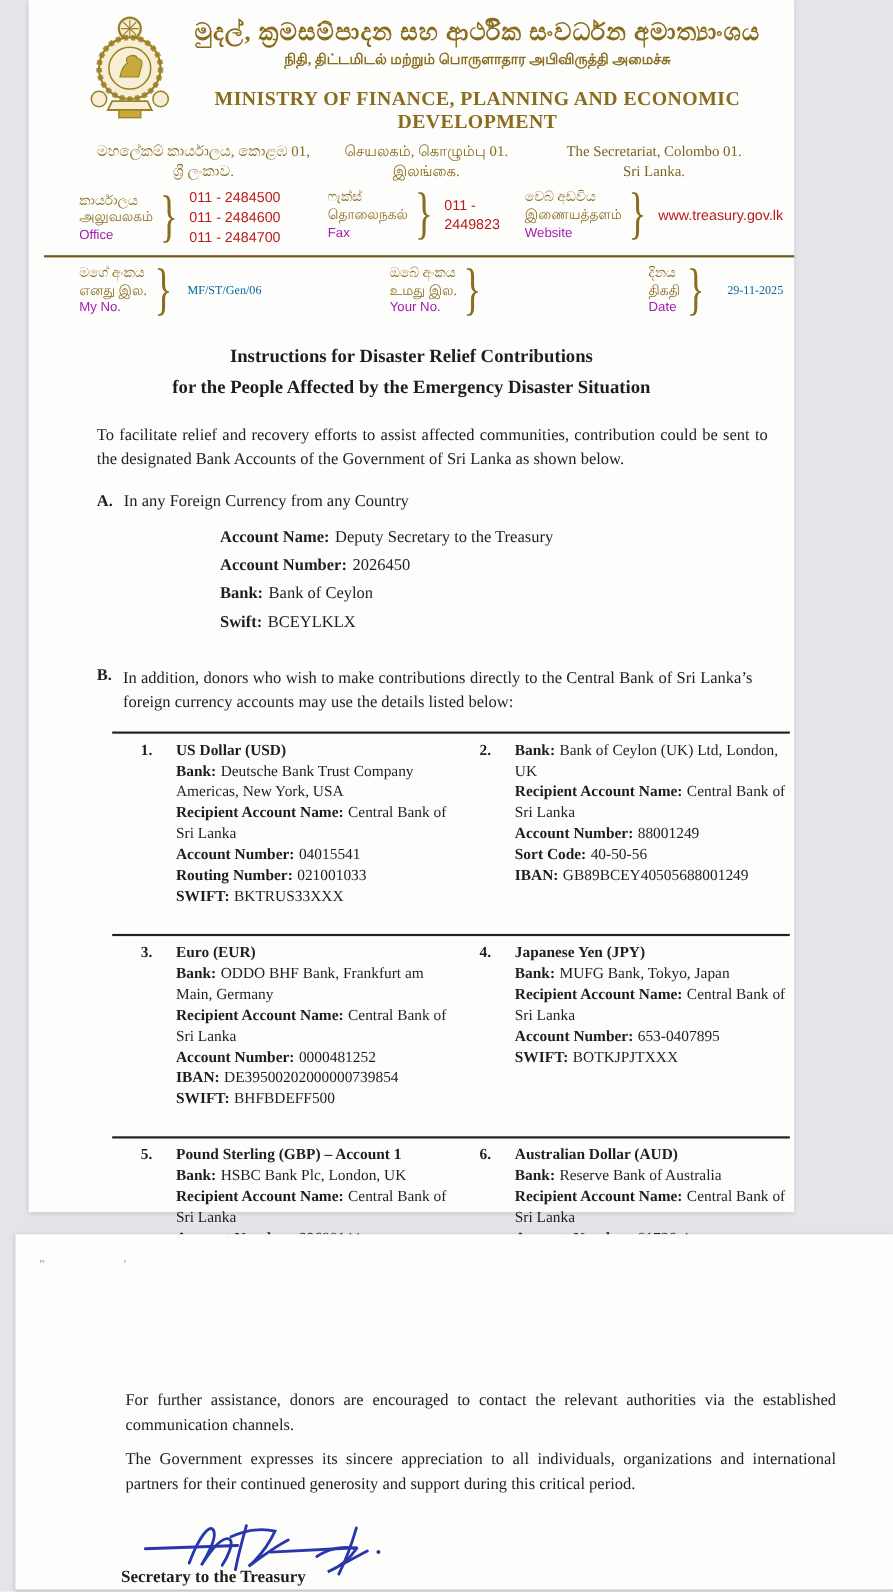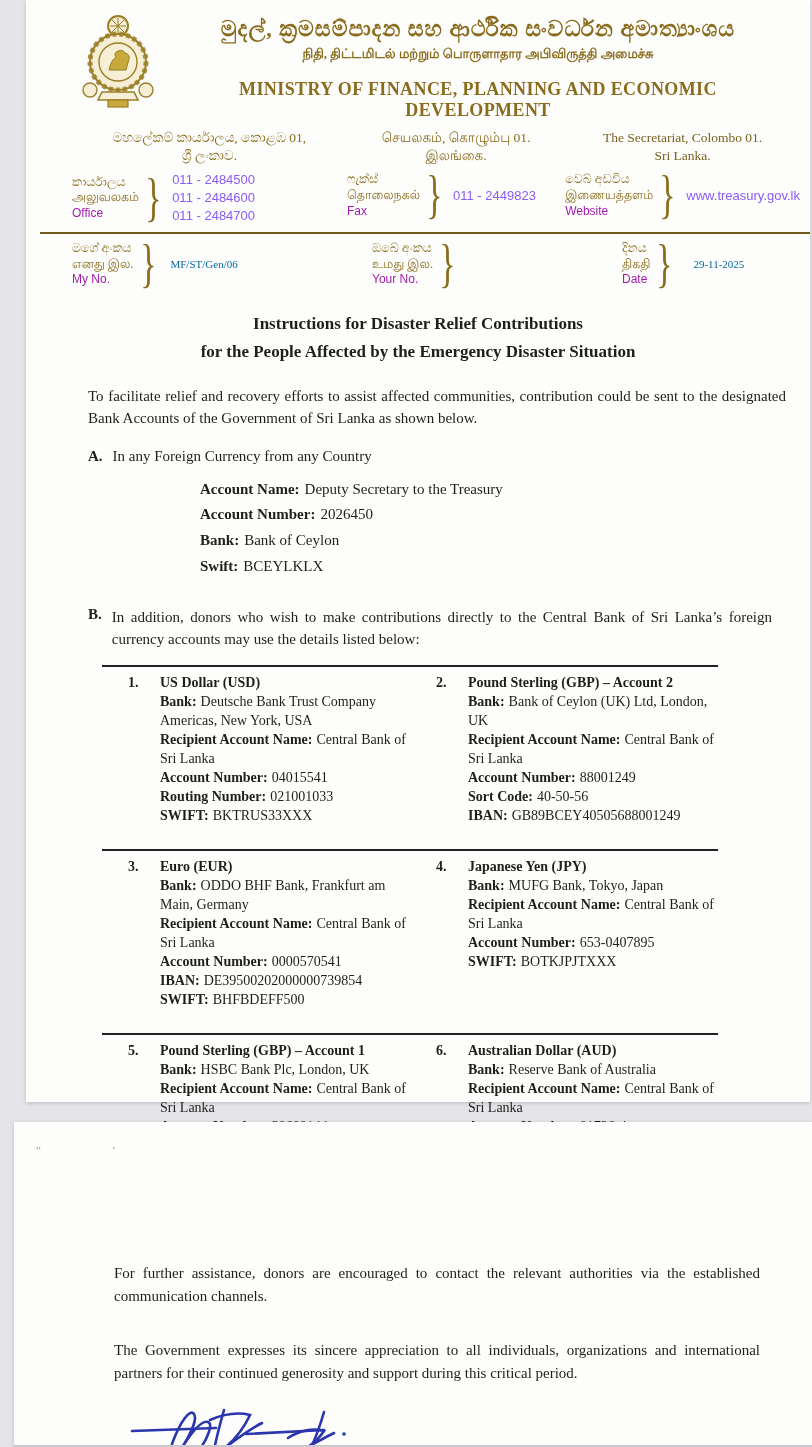--- a/index.html
+++ b/index.html
@@ -9,21 +9,21 @@
     font-family:"Liberation Serif", serif;
     color:#1e1e1c;
     position:relative;
     overflow:hidden;
   }
   .page {
     position:absolute;
     background:#fdfdfc;
     box-shadow:0 1px 4px rgba(0,0,0,.18);
   }
-  #page1 { left:26px; top:0; width:784px; height:1102px; }
+  #page1 { left:26px; top:0; width:696px; height:1102px; }
   #page2 { left:14px; top:1122px; width:798px; height:325px; }
 
   
   .letterhead { display:flex; padding:10px 18px 0 46px; }
   .emblem { width:92px; height:102px; flex:0 0 92px; }
   .head-titles { flex:1; text-align:center; padding-top:6px; }
   .ht-si { font-size:22px; font-weight:bold; color:#8a6c1d; letter-spacing:1px; }
   .ht-ta { font-size:13px; font-weight:bold; color:#8a6c1d; margin-top:4px; }
   .ht-en { font-size:18px; font-weight:bold; color:#8a6c1d; margin-top:16px; letter-spacing:.4px; }
 
@@ -38,21 +38,21 @@
   .lgroup { display:flex; align-items:center; margin-top:6px; }
   .lstack { font-size:12.5px; line-height:1.25; color:#8a6c1d; }
   .lstack .en { color:#a21caf; font-family:"Liberation Sans", sans-serif; font-size:12px; }
   .brace {
     font-family:"Liberation Serif", serif;
     color:#8a6c1d; font-weight:400;
     font-size:52px; line-height:48px;
     transform:scaleX(.65);
     margin:0 6px 0 2px;
   }
-  .numlist { font-family:"Liberation Sans", sans-serif; color:#8b5cf6; font-size:13px; line-height:1.35; }
+  .numlist { font-family:"Liberation Sans", sans-serif; color:#b91c1c; font-size:13px; line-height:1.35; }
   .rule-gold { border-top:2.5px solid #6e5a1c; margin:8px 0 0 14px; }
 
   
   .refrow { display:flex; padding:6px 10px 0 46px; align-items:center; }
   .refgroup { display:flex; align-items:center; }
   .rg1 { width:300px; }
   .rg2 { width:250px; }
   .rg3 { flex:1; }
   .refval { font-size:11px; color:#0369a1; margin-left:4px; white-space:nowrap; }
   .rg3 .refval { margin-left:10px; }
@@ -76,21 +76,21 @@
   .tcell { width:50%; display:flex; font-size:14px; line-height:1.36; }
   .cellnum { width:32px; padding-left:26px; font-weight:bold; flex:0 0 58px; }
   .cellbody { max-width:252px; }
   .ctitle { font-weight:bold; }
   .cellbody .fl b { margin-right:4px; }
 
   
   .stray { position:absolute; top:22px; left:22px; color:#9a9a96; font-size:11px; letter-spacing:34px; }
   .close-p { margin:0 52px 0 100px; font-size:15px; text-align:justify; line-height:1.5; }
   #closing1 { margin-top:140px; }
-  #closing2 { margin-top:32px; }
+  #closing2 { margin-top:9px; }
   .sigblock { margin:20px 0 0 96px; position:relative; }
   .sig-svg { display:block; margin-left:18px; }
   .sig-title { font-weight:bold; font-size:15.5px; margin-top:-8px; }
   .page-edge { position:absolute; left:0; right:0; bottom:0; border-bottom:2px solid #c9c9cd; }
 </style>
 </head>
 <body>
 
 <div class="page" id="page1">
 
@@ -242,38 +242,37 @@
           <div class="fl"><b>Bank:</b><span>Deutsche Bank Trust Company Americas, New York, USA</span></div>
           <div class="fl"><b>Recipient Account Name:</b><span>Central Bank of Sri Lanka</span></div>
           <div class="fl"><b>Account Number:</b><span>04015541</span></div>
           <div class="fl"><b>Routing Number:</b><span>021001033</span></div>
           <div class="fl"><b>SWIFT:</b><span>BKTRUS33XXX</span></div>
         </div>
       </div>
       <div class="tcell">
         <div class="cellnum">2.</div>
         <div class="cellbody">
-          <div class="ctitle">Pound Sterling (GBP) – Account 2</div>
           <div class="fl"><b>Bank:</b><span>Bank of Ceylon (UK) Ltd, London, UK</span></div>
           <div class="fl"><b>Recipient Account Name:</b><span>Central Bank of Sri Lanka</span></div>
           <div class="fl"><b>Account Number:</b><span>88001249</span></div>
           <div class="fl"><b>Sort Code:</b><span>40-50-56</span></div>
           <div class="fl"><b>IBAN:</b><span>GB89BCEY40505688001249</span></div>
         </div>
       </div>
     </div>
 
     <div class="trow">
       <div class="tcell">
         <div class="cellnum">3.</div>
         <div class="cellbody">
           <div class="ctitle">Euro (EUR)</div>
           <div class="fl"><b>Bank:</b><span>ODDO BHF Bank, Frankfurt am Main, Germany</span></div>
           <div class="fl"><b>Recipient Account Name:</b><span>Central Bank of Sri Lanka</span></div>
-          <div class="fl"><b>Account Number:</b><span>0000570541</span></div>
+          <div class="fl"><b>Account Number:</b><span>0000481252</span></div>
           <div class="fl"><b>IBAN:</b><span>DE39500202000000739854</span></div>
           <div class="fl"><b>SWIFT:</b><span>BHFBDEFF500</span></div>
         </div>
       </div>
       <div class="tcell">
         <div class="cellnum">4.</div>
         <div class="cellbody">
           <div class="ctitle">Japanese Yen (JPY)</div>
           <div class="fl"><b>Bank:</b><span>MUFG Bank, Tokyo, Japan</span></div>
           <div class="fl"><b>Recipient Account Name:</b><span>Central Bank of Sri Lanka</span></div>

